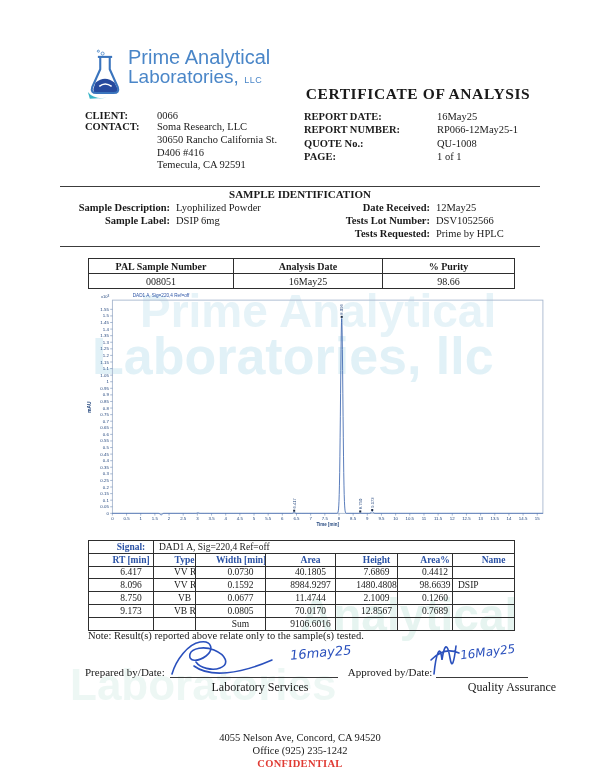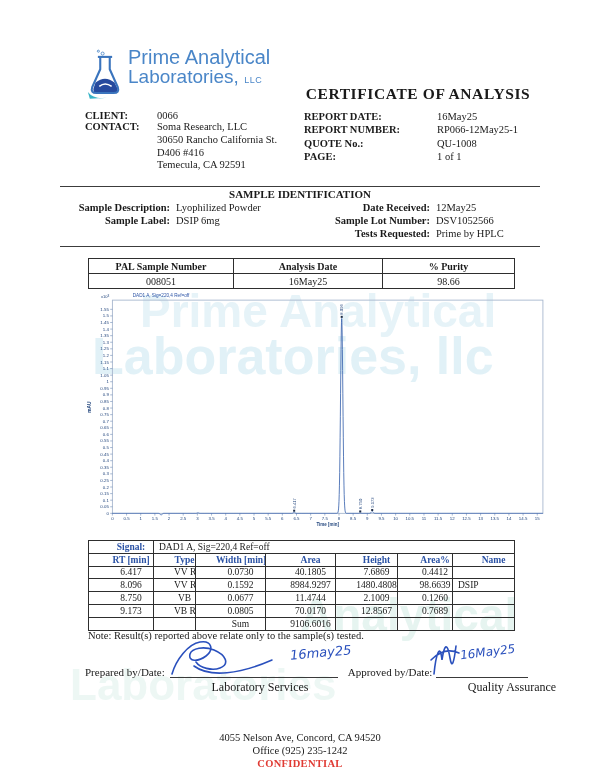--- a/index.html
+++ b/index.html
@@ -148,21 +148,21 @@
             <span class="lab">Sample Label:</span>
             <span class="val">DSIP 6mg</span>
           </div>
       </div>
       <div class="sid-col right">
         <div class="sid-row">
             <span class="lab">Date Received:</span>
             <span class="val">12May25</span>
           </div>
         <div class="sid-row">
-            <span class="lab">Sample Lot Number:</span>
+            <span class="lab">Tests Lot Number:</span>
             <span class="val">DSV1052566</span>
           </div>
         <div class="sid-row">
             <span class="lab">Tests Requested:</span>
             <span class="val">Prime by HPLC</span>
           </div>
       </div>
     </div>
   </div>
 

